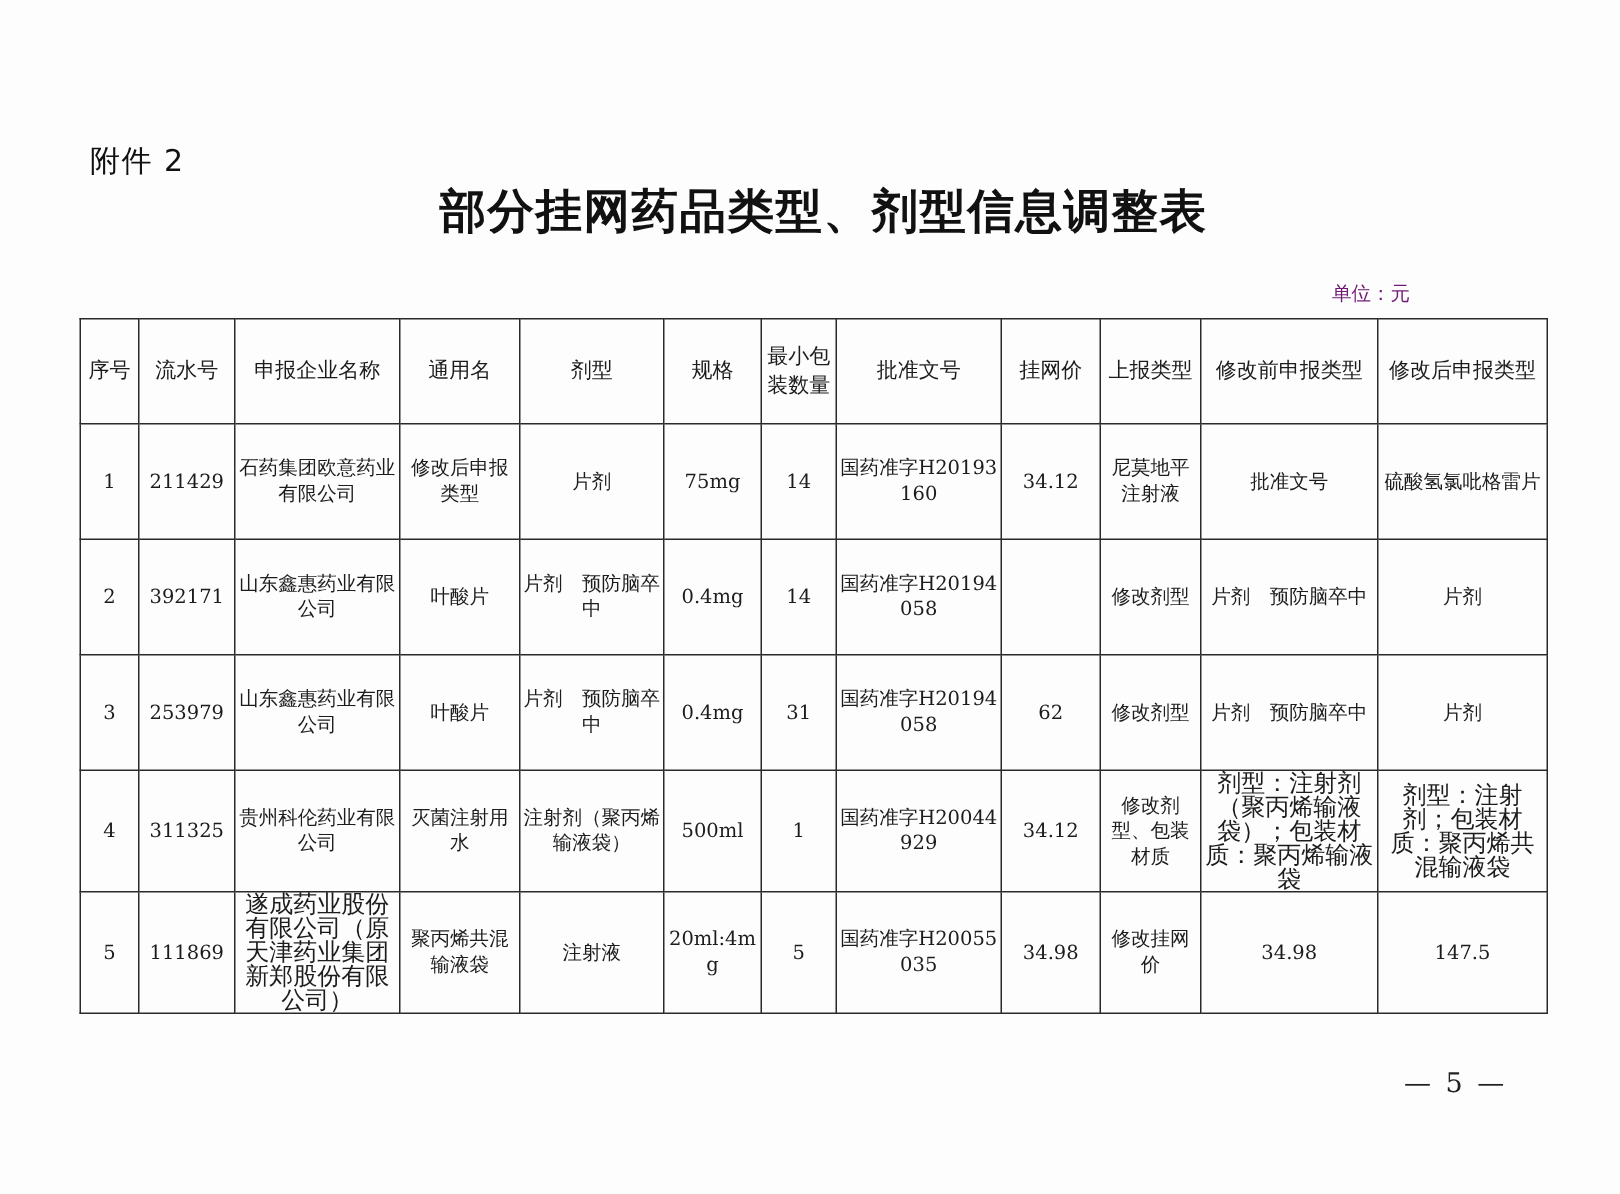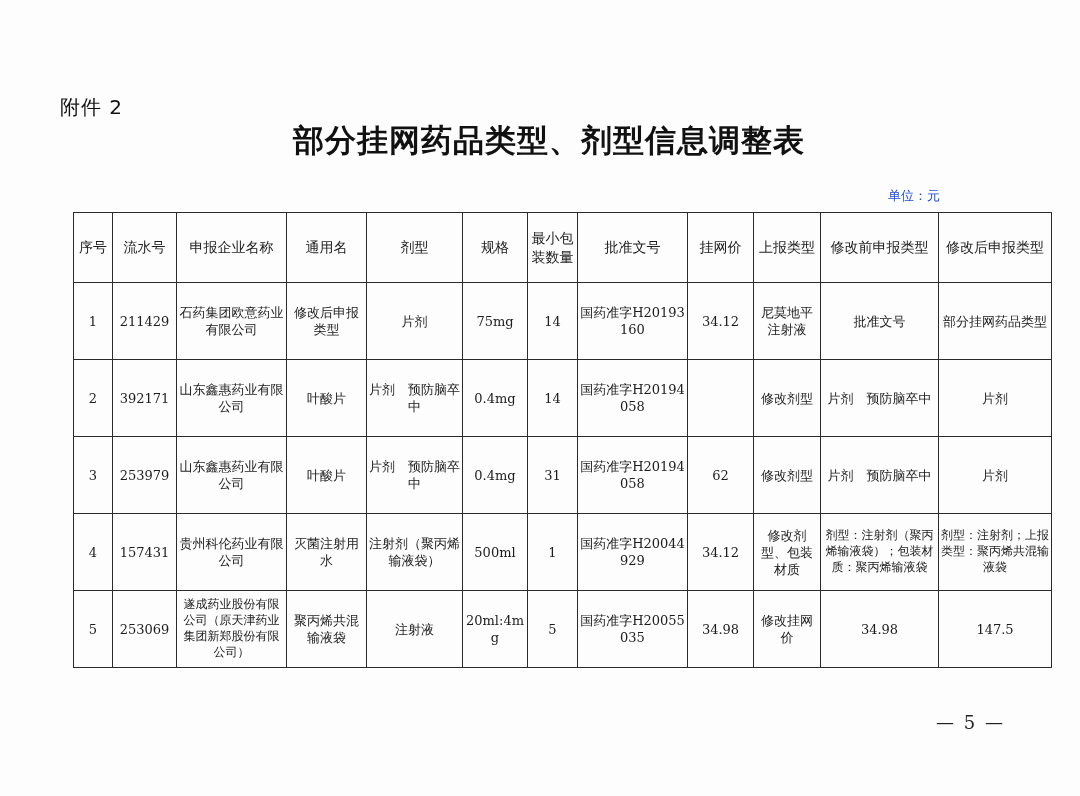--- a/index.html
+++ b/index.html
@@ -38,53 +38,52 @@
       letter-spacing: 1px;
       color: #111;
       padding-left: 30px;
       box-sizing: border-box;
     }
     .unit-label {
       position: absolute;
       left: 888px;
       top: 187px;
       font-size: 13px;
-      color: #1d4ed8;
+      color: #701a75;
     }
     .table-wrap {
       position: absolute;
       left: 53px;
       top: 212px;
     }
     table {
       border-collapse: collapse;
       table-layout: fixed;
       width: 978px;
-      margin-left: 20px;
     }
     td, th {
       border: 1.3px solid #2a2a2a;
       text-align: center;
       vertical-align: middle;
       padding: 0 2px;
       font-weight: normal;
       font-size: 13px;
       line-height: 17px;
       color: #1c1c1c;
       font-family: "DejaVu Serif", "Liberation Serif", serif;
       word-break: break-all;
     }
     th {
       font-family: "DejaVu Sans", "Liberation Sans", sans-serif;
       font-size: 14px;
       line-height: 19px;
     }
     tr.head-row { height: 70px; }
     tr.body-row { height: 77px; }
-    .cell-small { font-size: 12px; line-height: 16px; font-family: Liberation Mono, monospace; }
+    .cell-small { font-size: 16px; line-height: 16px; }
     .page-number {
       position: absolute;
       left: 936px;
       top: 712px;
       font-size: 18px;
       color: #222;
       letter-spacing: 2px;
     }
   </style>
 </head>
@@ -132,21 +131,21 @@
         <td>211429</td>
         <td>石药集团欧意药业有限公司</td>
         <td>修改后申报类型</td>
         <td>片剂</td>
         <td>75mg</td>
         <td>14</td>
         <td>国药准字H20193160</td>
         <td>34.12</td>
         <td>尼莫地平注射液</td>
         <td>批准文号</td>
-        <td>部分挂网药品类型</td>
+        <td>硫酸氢氯吡格雷片</td>
       </tr>
       <tr class="body-row">
         <td>2</td>
         <td>392171</td>
         <td>山东鑫惠药业有限公司</td>
         <td>叶酸片</td>
         <td>片剂　预防脑卒中</td>
         <td>0.4mg</td>
         <td>14</td>
         <td>国药准字H20194058</td>
@@ -164,35 +163,35 @@
         <td>0.4mg</td>
         <td>31</td>
         <td>国药准字H20194058</td>
         <td>62</td>
         <td>修改剂型</td>
         <td>片剂　预防脑卒中</td>
         <td>片剂</td>
       </tr>
       <tr class="body-row">
         <td>4</td>
-        <td>157431</td>
+        <td>311325</td>
         <td>贵州科伦药业有限公司</td>
         <td>灭菌注射用水</td>
         <td>注射剂（聚丙烯输液袋）</td>
         <td>500ml</td>
         <td>1</td>
         <td>国药准字H20044929</td>
         <td>34.12</td>
         <td>修改剂型、包装材质</td>
         <td class="cell-small">剂型：注射剂（聚丙烯输液袋）；包装材质：聚丙烯输液袋</td>
-        <td class="cell-small">剂型：注射剂；上报类型：聚丙烯共混输液袋</td>
+        <td class="cell-small">剂型：注射剂；包装材质：聚丙烯共混输液袋</td>
       </tr>
       <tr class="body-row">
         <td>5</td>
-        <td>253069</td>
+        <td>111869</td>
         <td class="cell-small">遂成药业股份有限公司（原天津药业集团新郑股份有限公司）</td>
         <td>聚丙烯共混输液袋</td>
         <td>注射液</td>
         <td>20ml:4mg</td>
         <td>5</td>
         <td>国药准字H20055035</td>
         <td>34.98</td>
         <td>修改挂网价</td>
         <td>34.98</td>
         <td>147.5</td>

